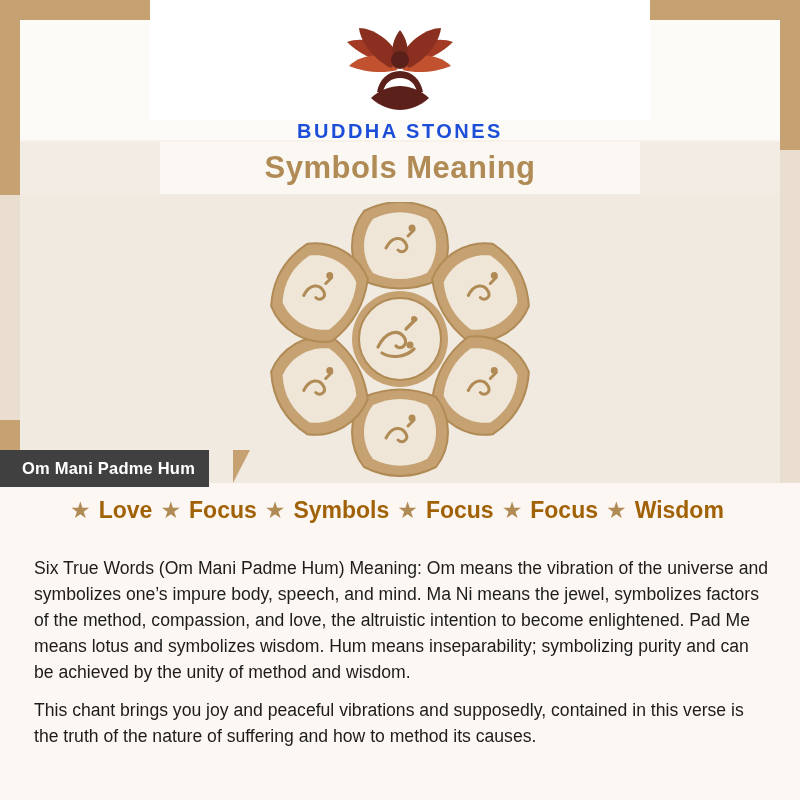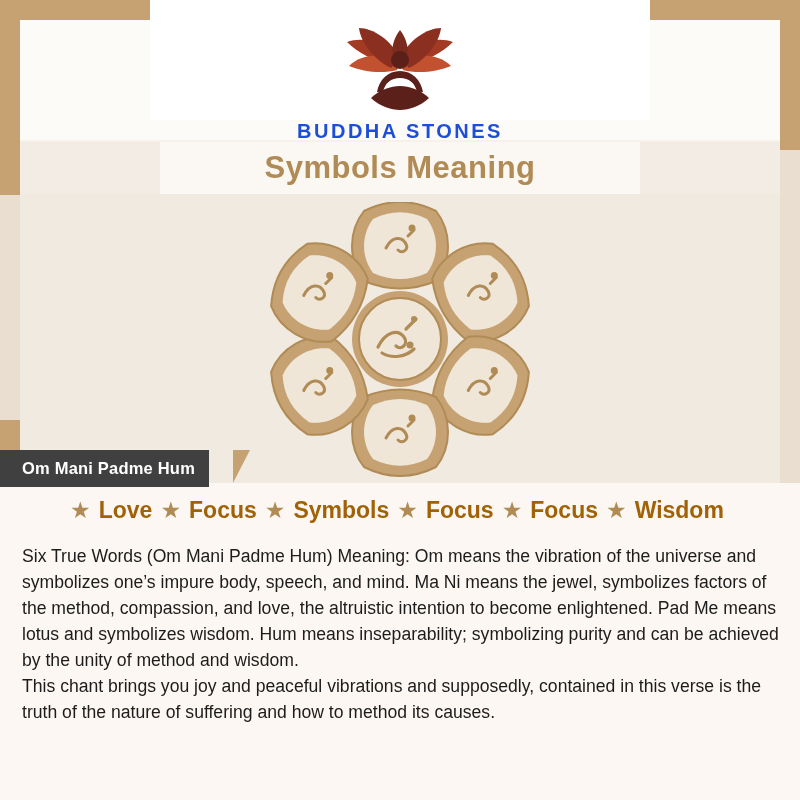--- a/index.html
+++ b/index.html
@@ -211,21 +211,21 @@
   .body-text {
     position: absolute;
     left: 22px; top: 60px;
     width: 760px;
     font-size: 17.6px;
     line-height: 1.48;
     color: #1c1c1c;
     font-family: "Liberation Sans", sans-serif;
   }
   .body-text p {
-    margin: 0;
+    margin: 12px;
   }
 </style>
 </head>
 <body>
 
 <div class="page">
 
   <div class="corner-tl"></div>
   <div class="corner-tl2"></div>
   <div class="notch-tl"></div>

